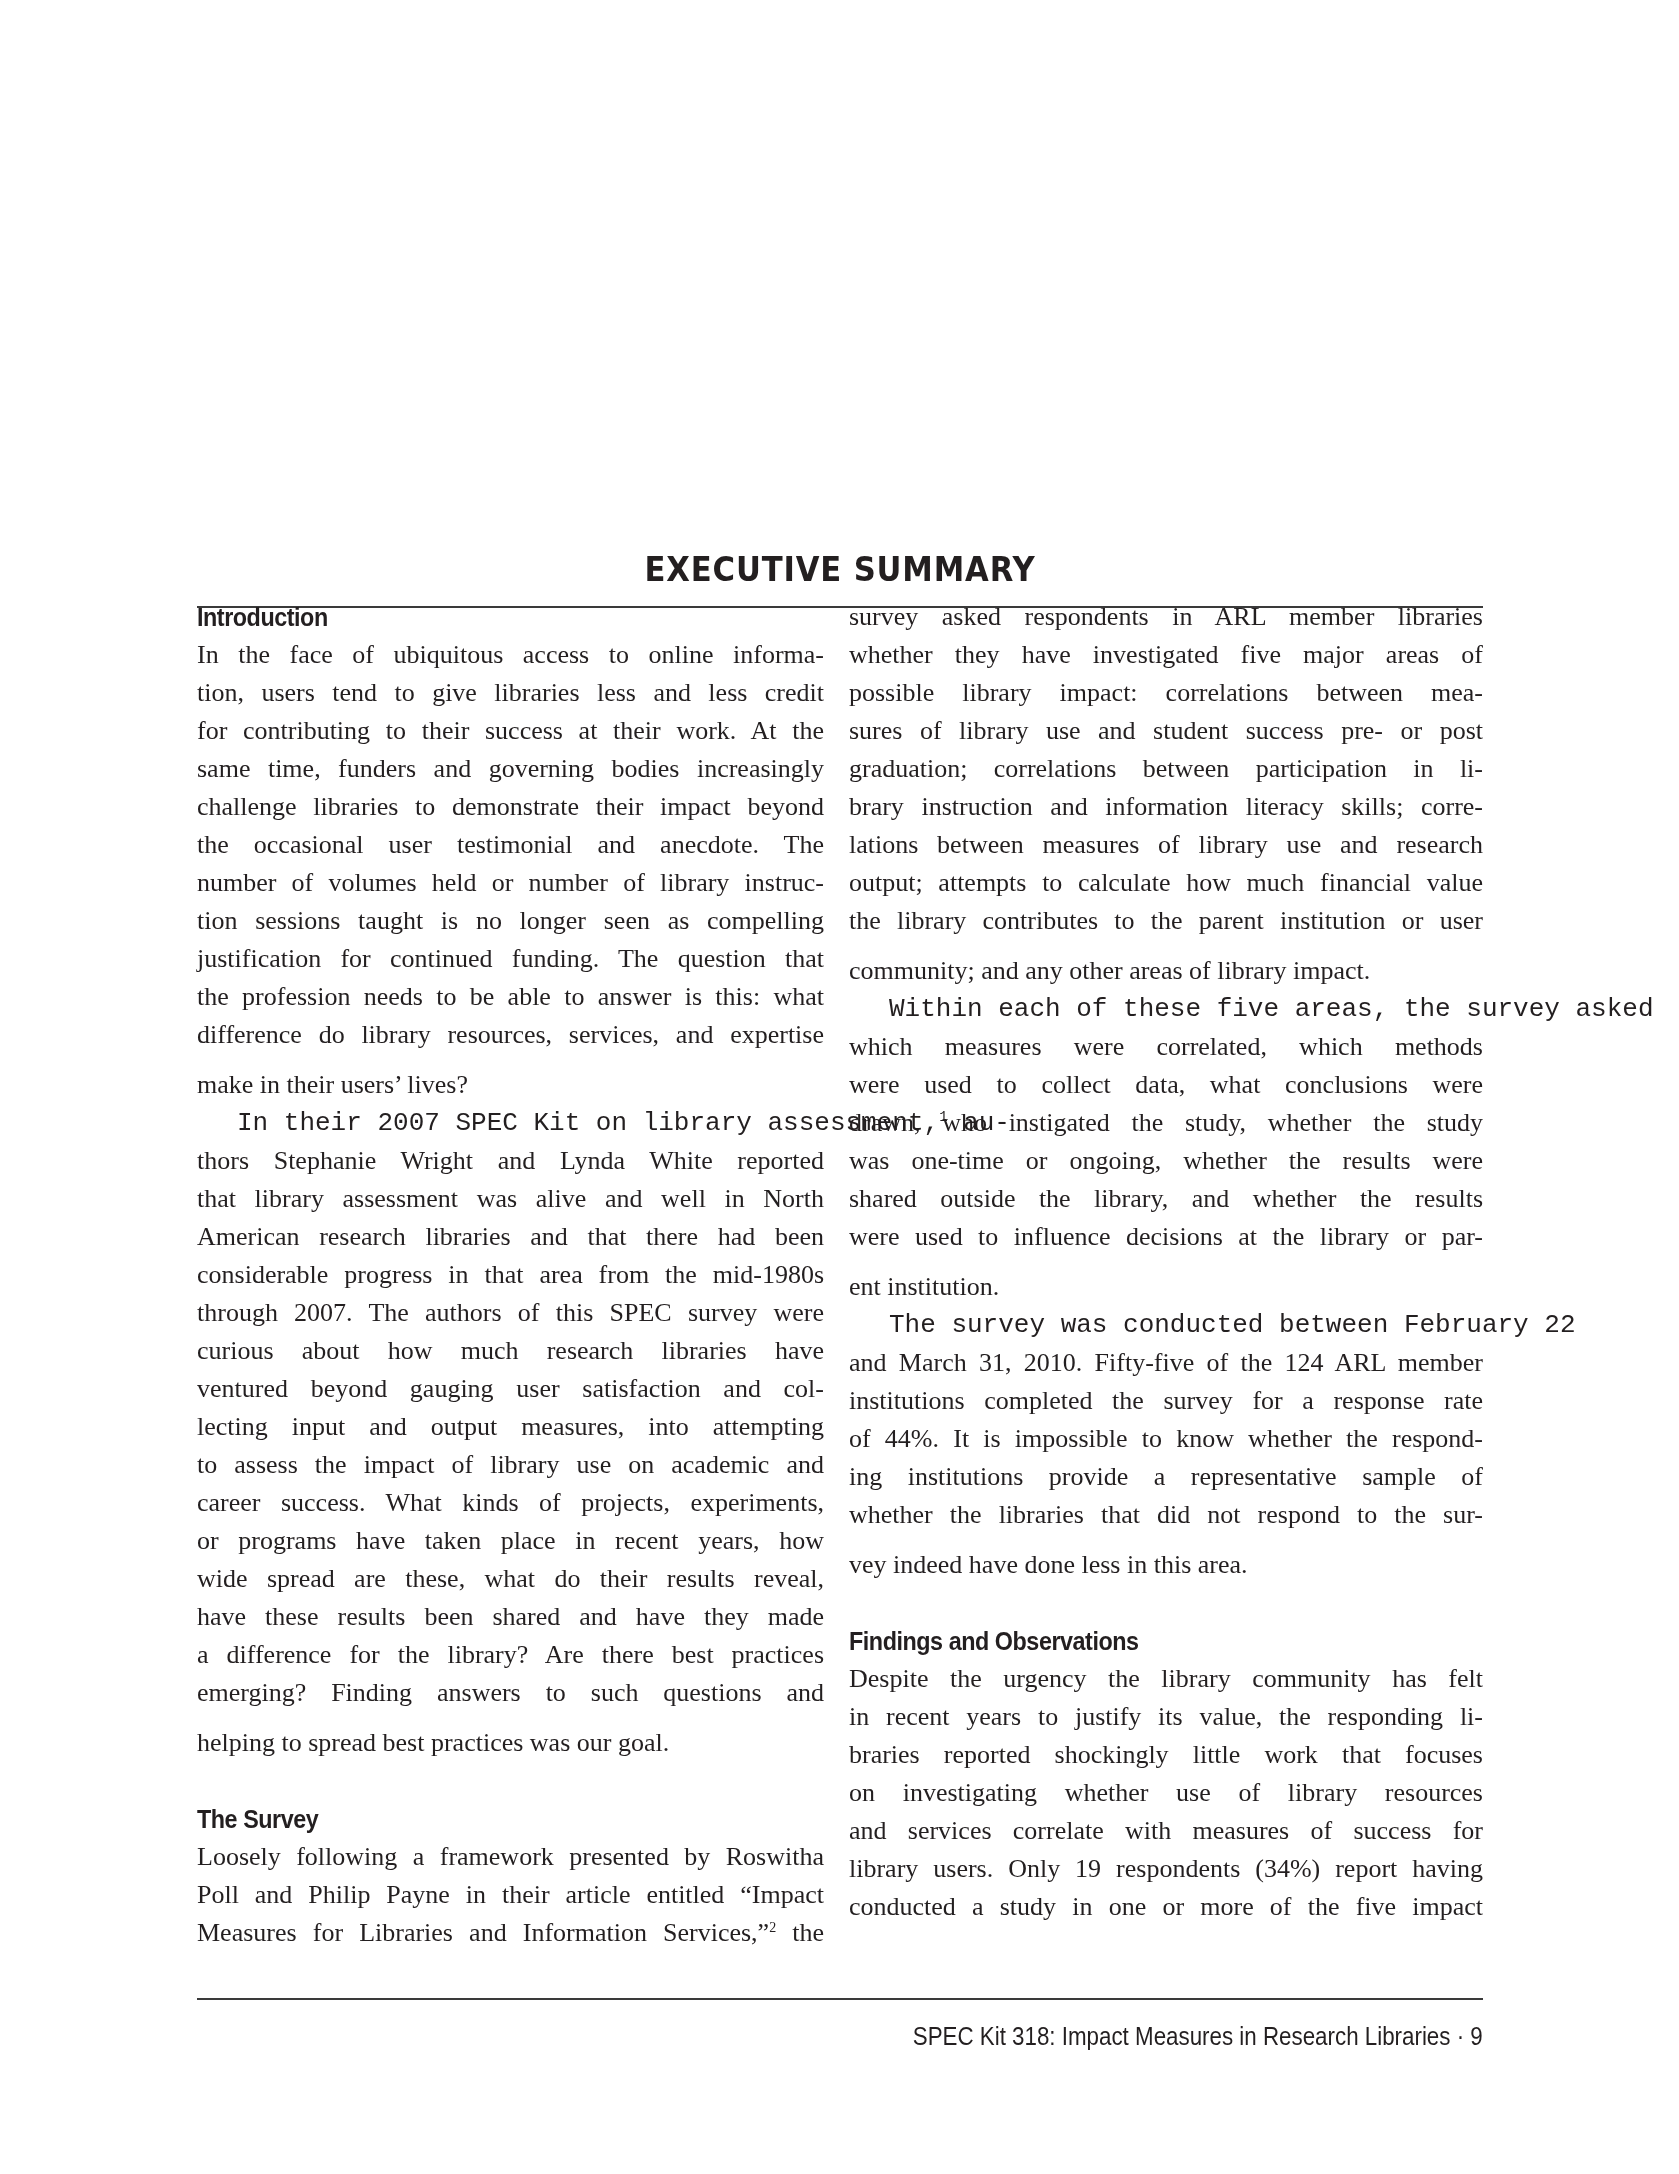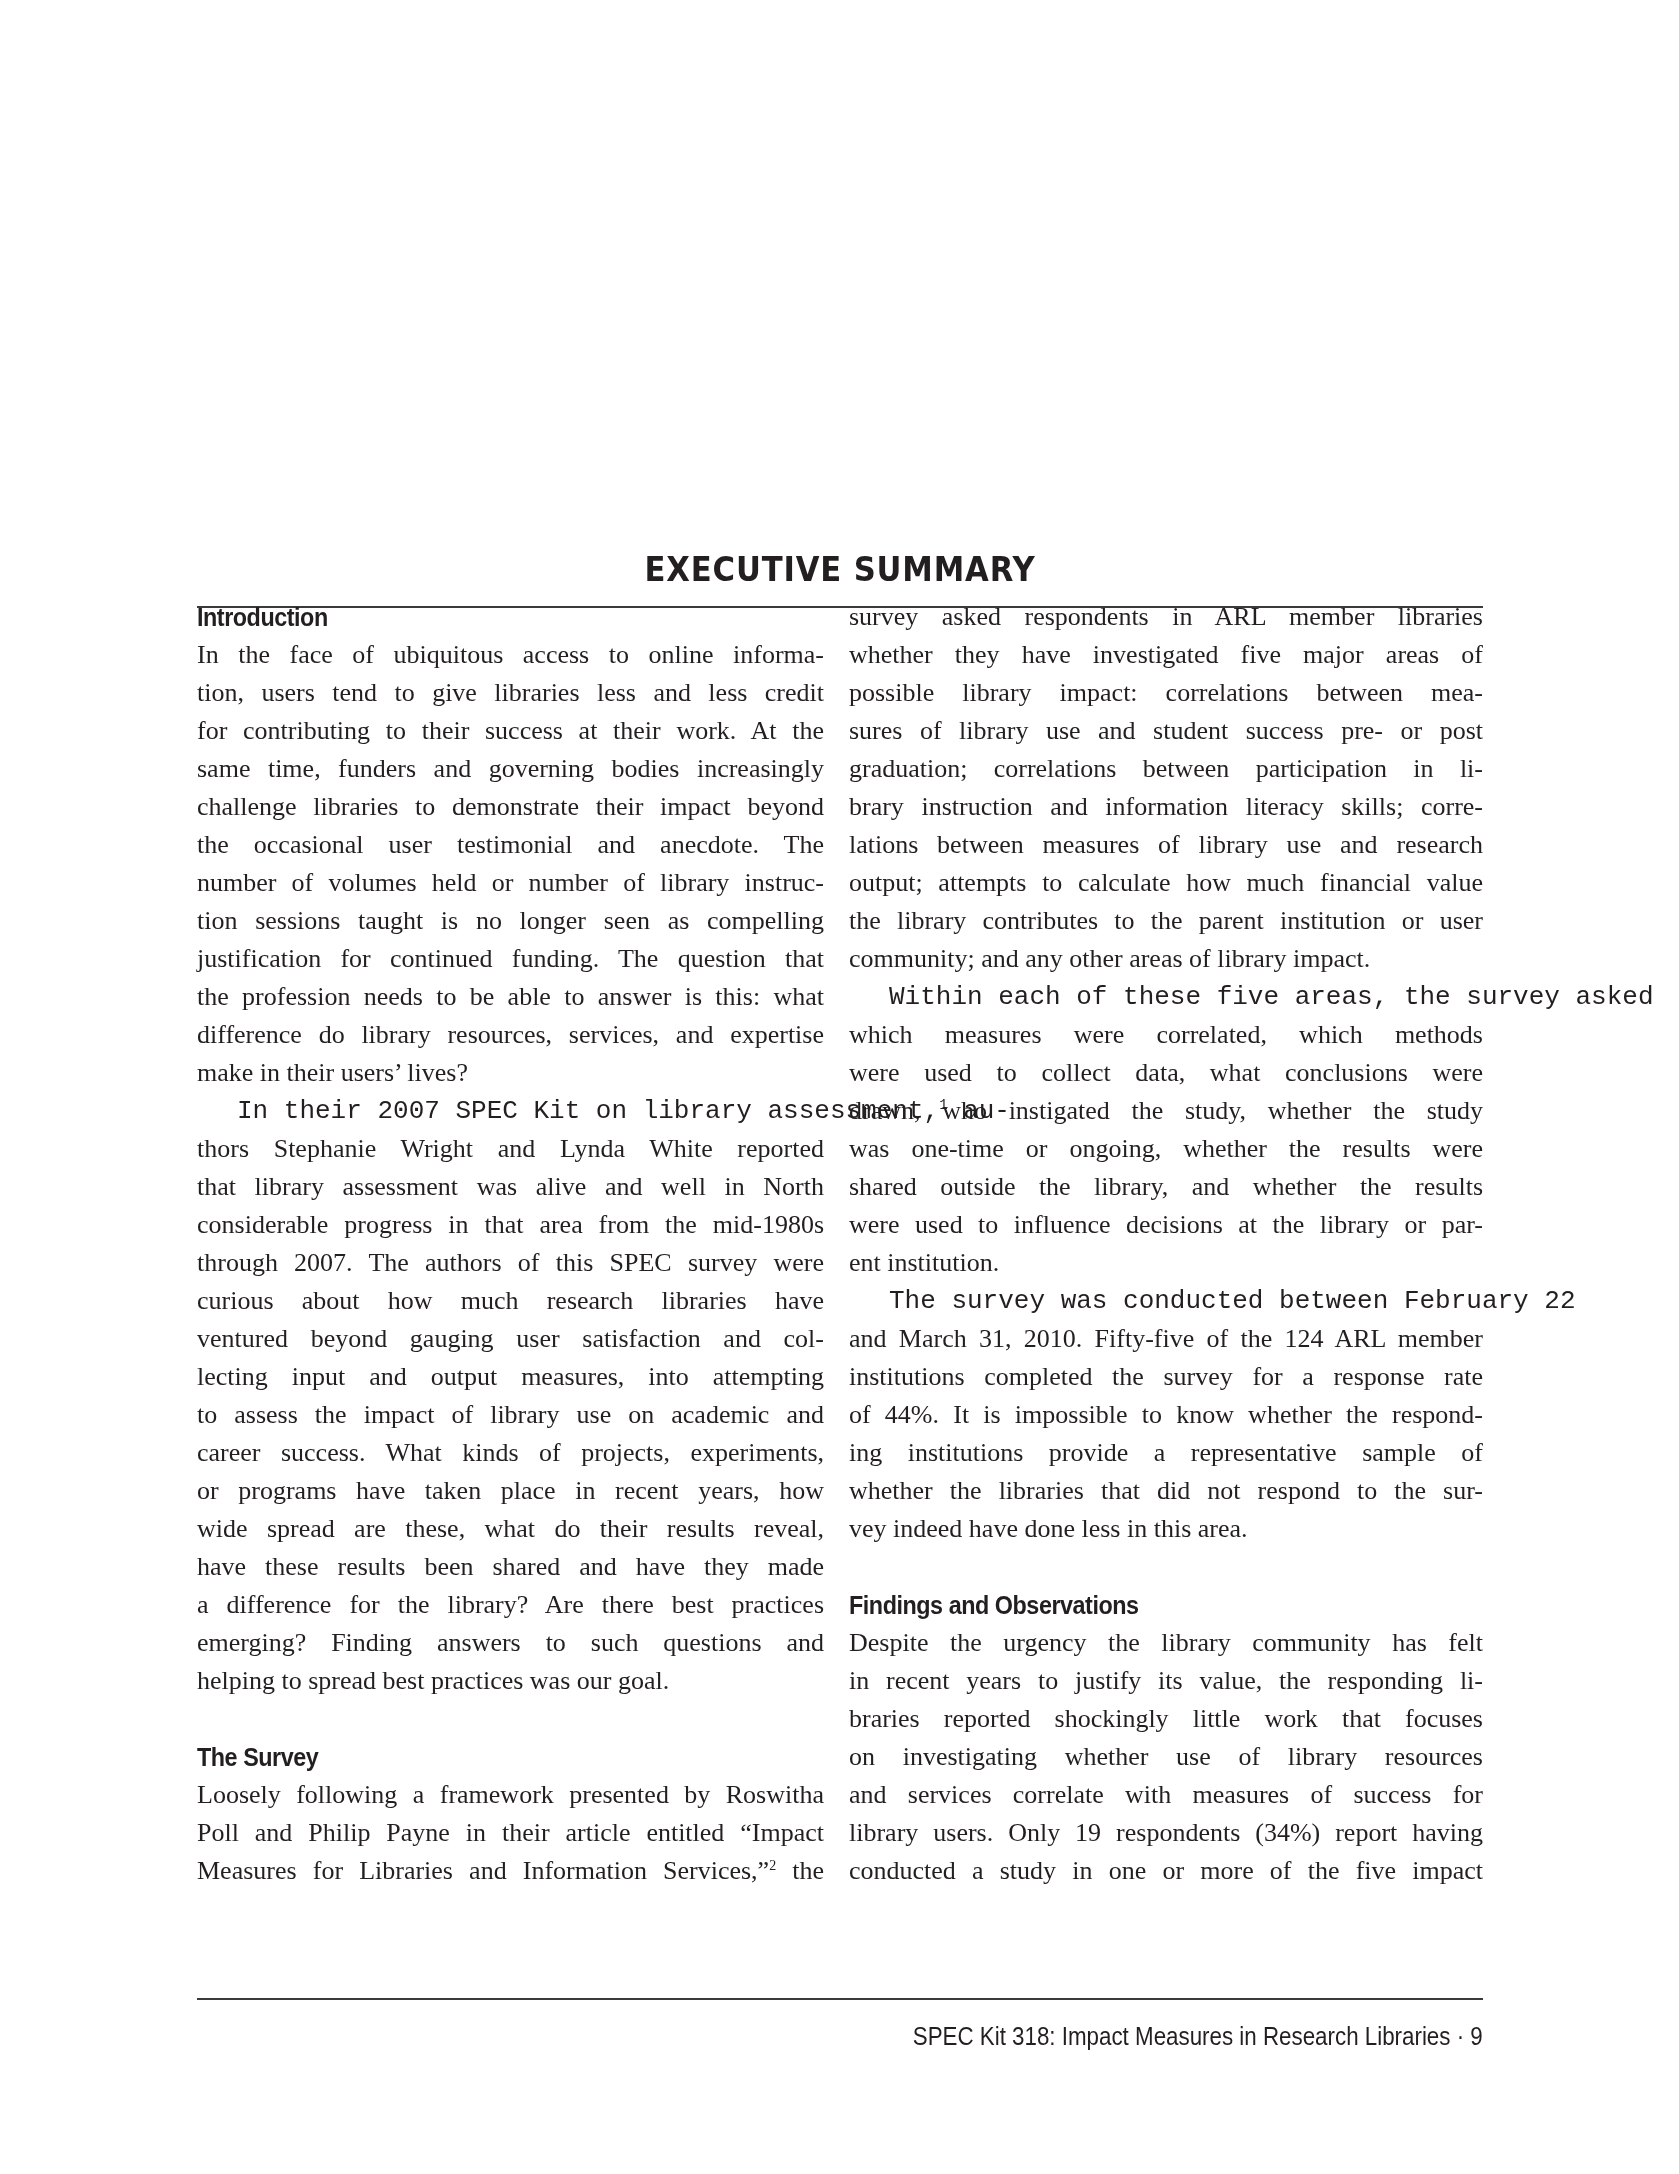--- a/index.html
+++ b/index.html
@@ -12,21 +12,21 @@
   .rule { position: absolute; left: 197px; width: 1286px; height: 1.9px; background: #3a3a3a; }
   .rule.top { top: 606px; }
   .rule.bottom { top: 1998px; }
   .col { position: absolute; top: 598px; }
   .col.left { left: 197px; width: 627px; }
   .col.right { left: 849px; width: 634px; }
   .line {
     font-family: "Liberation Serif", serif; font-size: 26px; line-height: 38px; height: 38px;
     white-space: nowrap; text-align: justify; text-align-last: justify; overflow: visible;
   }
-  .line.last { text-align-last: left; }
+  .line.last { text-align-last: left; margin-top: 12px; }
   .line.indent { padding-left: 40px; font-family: Liberation Mono, monospace; }
   .head {
     font-family: "Liberation Sans", sans-serif; font-weight: bold; font-size: 25.4px;
     line-height: 38px; height: 38px; letter-spacing: -0.5px; transform-origin: left; transform: scaleX(0.92);
   }
   .gap { height: 38px; }
   sup { font-size: 14px; line-height: 0; vertical-align: 9.4px; }
   .footer {
     position: absolute; top: 2017px; right: 197px;
     font-family: "Liberation Sans", sans-serif; font-size: 25.4px; line-height: 38px;
@@ -52,20 +52,21 @@
     <div class="line">tion sessions taught is no longer seen as compelling</div>
     <div class="line">justification for continued funding. The question that</div>
     <div class="line">the profession needs to be able to answer is this: what</div>
     <div class="line">difference do library resources, services, and expertise</div>
     <div class="line last">make in their users’ lives?</div>
   </div>
   <div>
     <div class="line indent"><span>In their 2007 SPEC Kit on library assessment,</span><sup>1</sup><span> au-</span></div>
     <div class="line">thors Stephanie Wright and Lynda White reported</div>
     <div class="line">that library assessment was alive and well in North</div>
+    <div class="line">American research libraries and that there had been</div>
     <div class="line">considerable progress in that area from the mid-1980s</div>
     <div class="line">through 2007. The authors of this SPEC survey were</div>
     <div class="line">curious about how much research libraries have</div>
     <div class="line">ventured beyond gauging user satisfaction and col-</div>
     <div class="line">lecting input and output measures, into attempting</div>
     <div class="line">to assess the impact of library use on academic and</div>
     <div class="line">career success. What kinds of projects, experiments,</div>
     <div class="line">or programs have taken place in recent years, how</div>
     <div class="line">wide spread are these, what do their results reveal,</div>
     <div class="line">have these results been shared and have they made</div>

